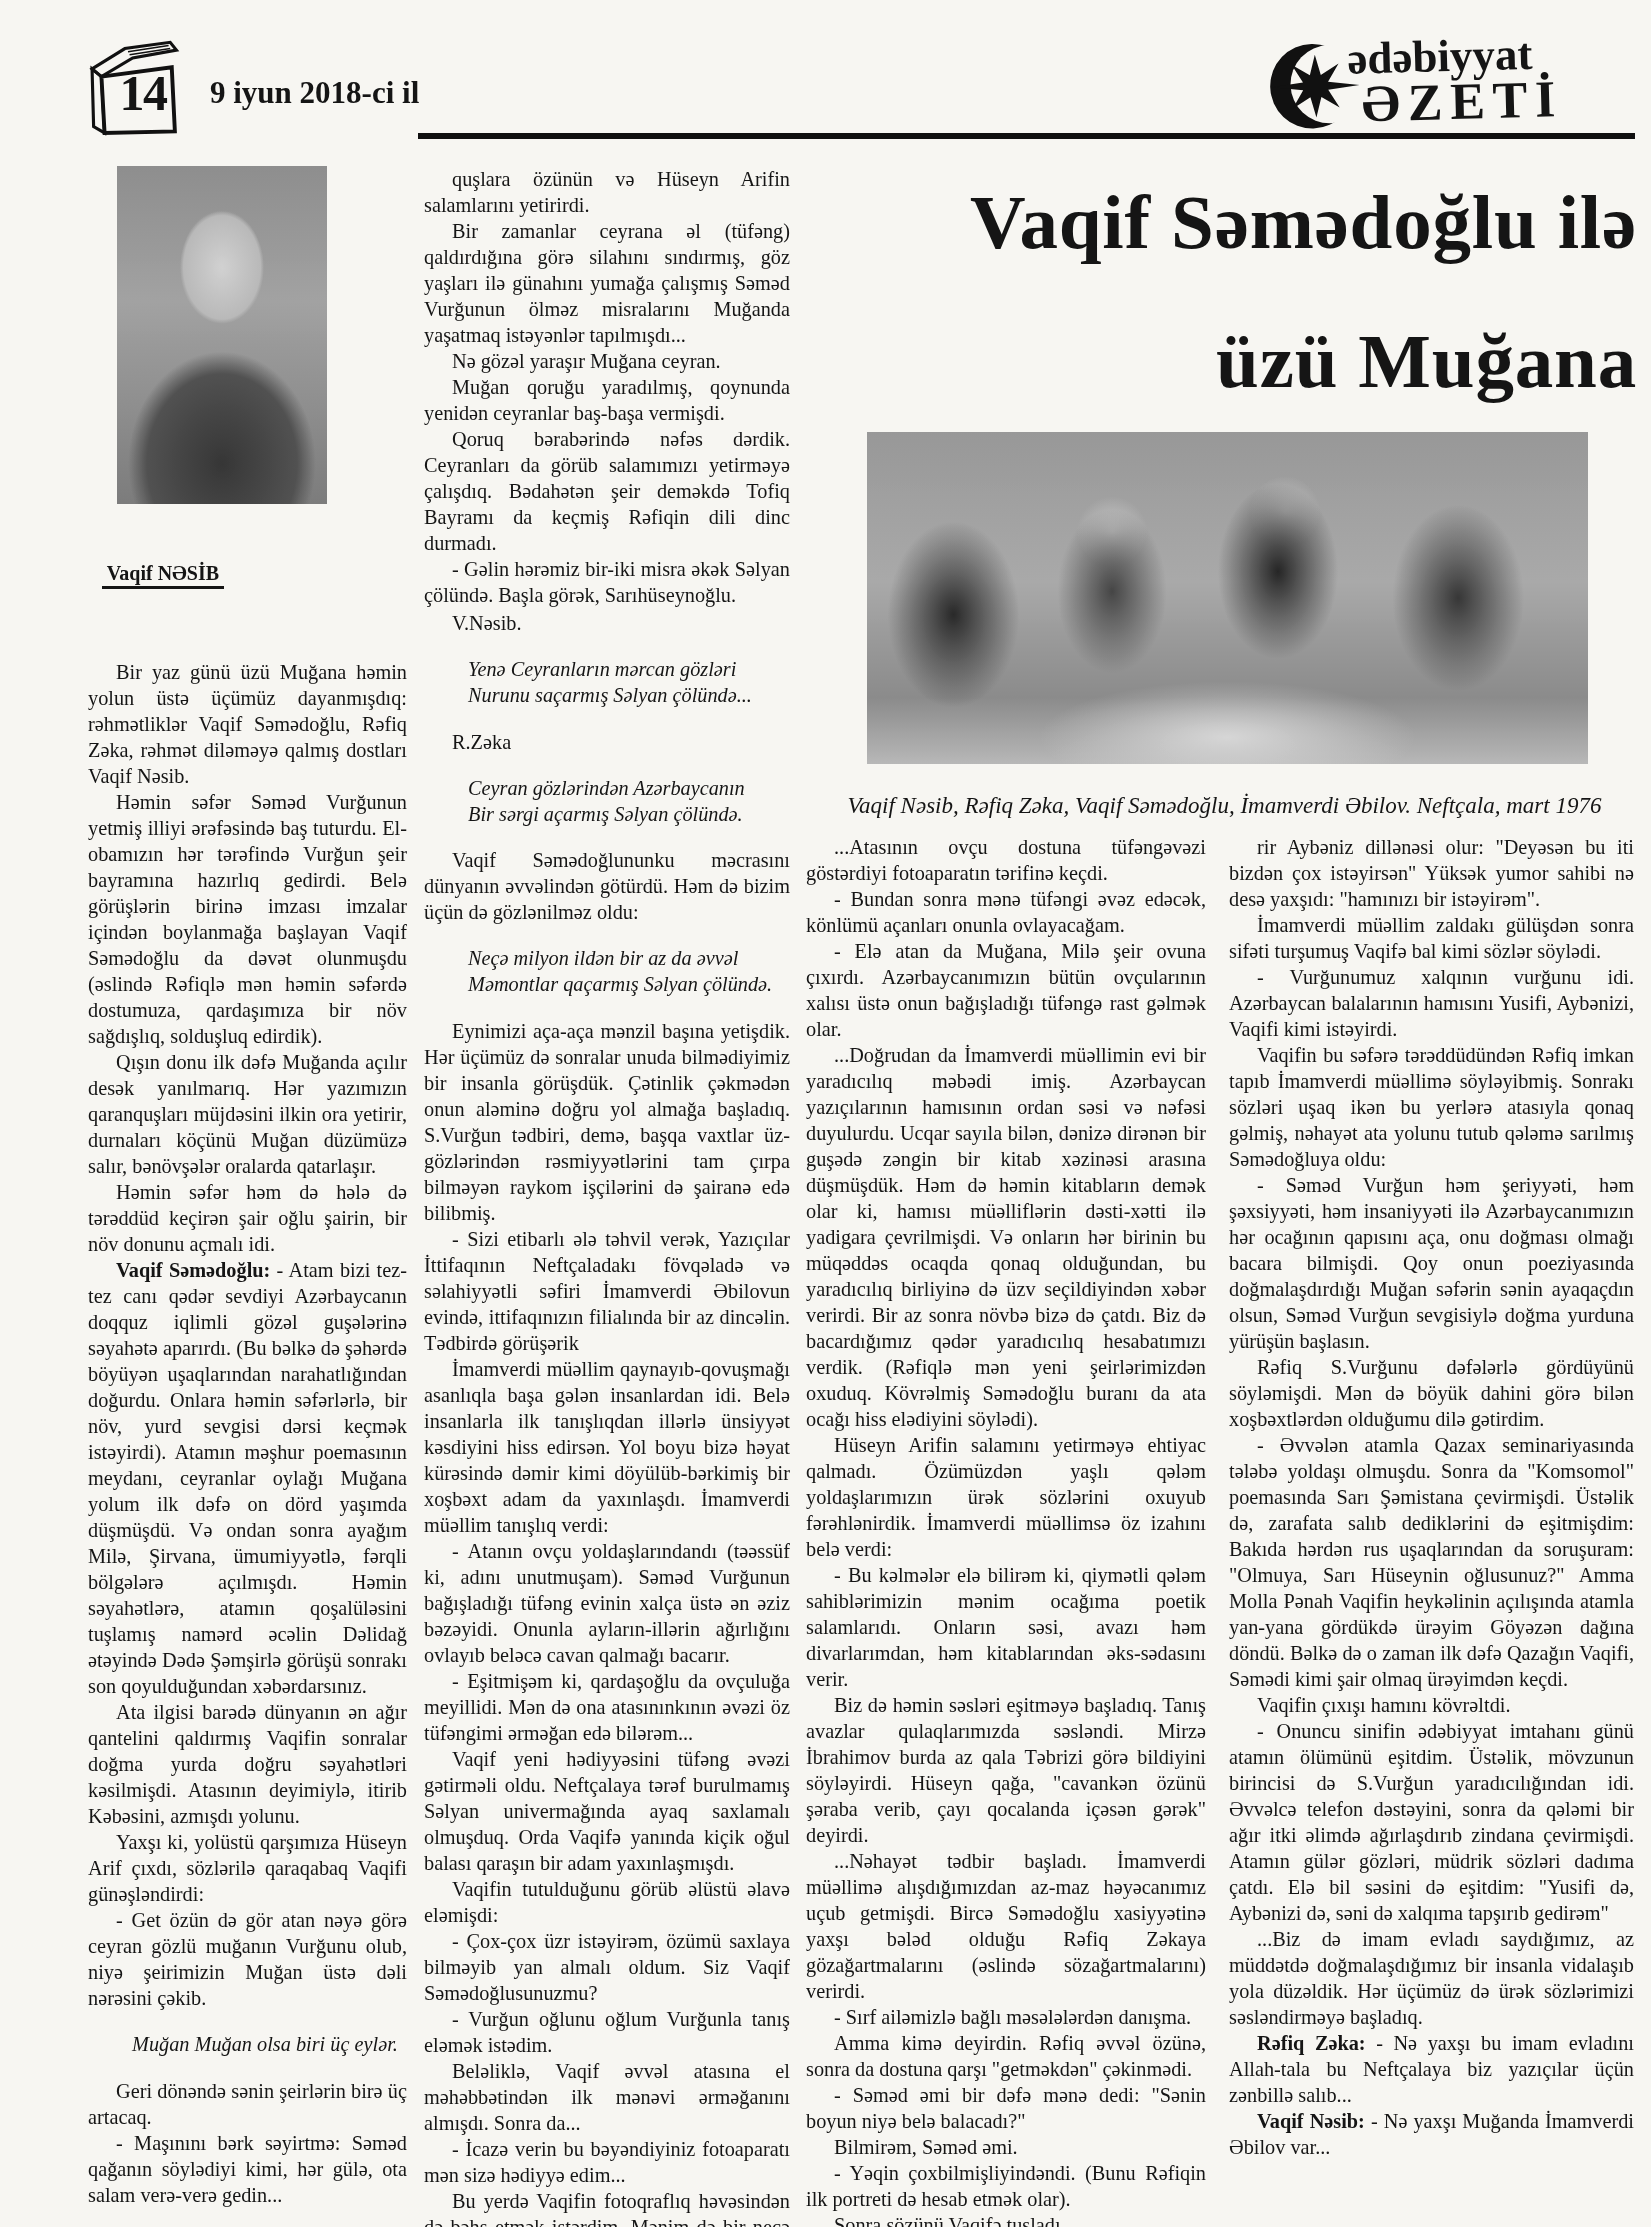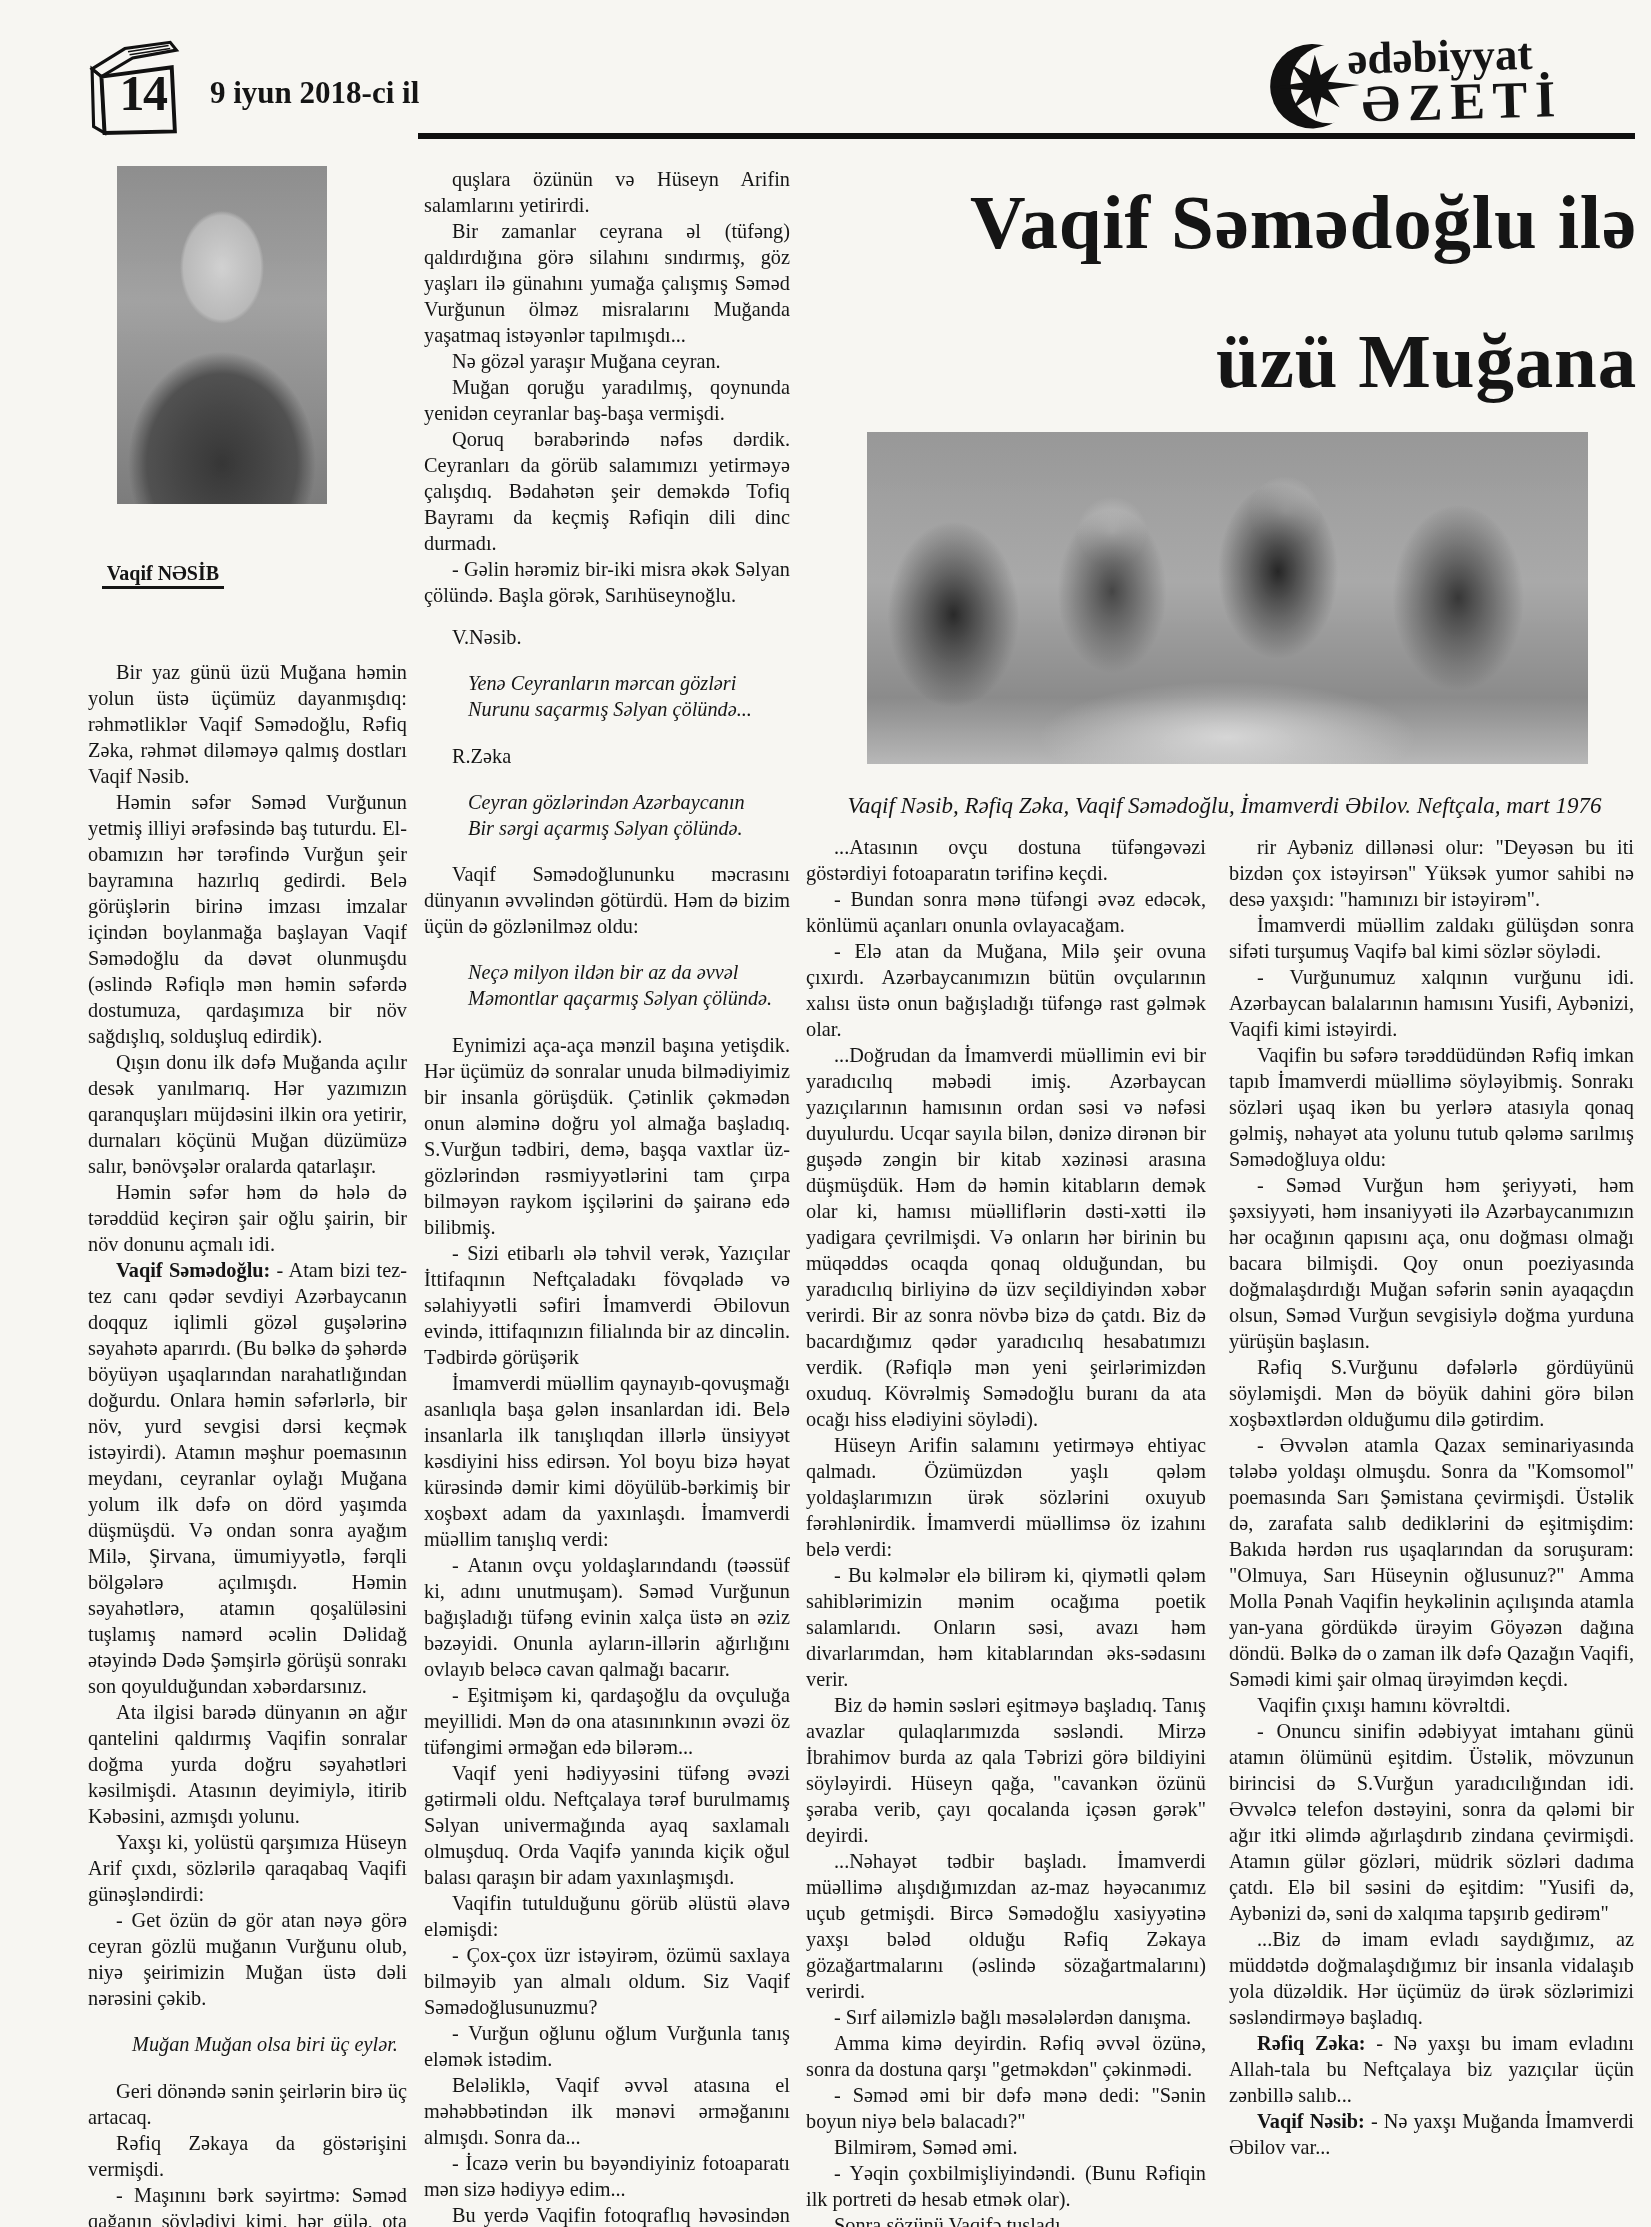--- a/index.html
+++ b/index.html
@@ -52,21 +52,21 @@
     font-size:23px;font-style:italic;margin-top:16px;}
   
   .col{text-align:justify;font-size:20.3px;line-height:26px;}
   .col1{left:88px;top:659px;width:319px;}
   .col2{left:424px;top:166px;width:366px;}
   .col3{left:806px;top:834px;width:400px;}
   .col4{left:1229px;top:834px;width:405px;}
   .para{margin:0;}
   .para.body{text-indent:28px;}
   .para.verse{font-style:italic;margin:20.3px 0 20.3px 44px;white-space:pre-line;text-align:left;}
-  .para.sig{text-indent:28px;margin:16px 0;}
+  .para.sig{text-indent:28px;margin:2px 0;}
   b.lead{font-weight:bold;}
 </style>
 </head>
 <body>
 
 <div class="abs book-icon">
   <svg width="125" height="98" viewBox="0 0 160 125">
     <path d="M18 38 L60 12 L118 4 L126 14 L70 24 L30 48 Z" fill="none" stroke="#111" stroke-width="4"></path>
     <path d="M18 38 L30 48 L34 120 L20 112 Z" fill="none" stroke="#111" stroke-width="4"></path>
     <path d="M30 48 L120 36 L124 118 L34 120 Z" fill="#f7f6f2" stroke="#111" stroke-width="5"></path>
@@ -107,21 +107,20 @@
     <p class="para body">Bir yaz günü üzü Muğana həmin yolun üstə üçümüz dayanmışdıq: rəhmətliklər Vaqif Səmədoğlu, Rəfiq Zəka, rəhmət diləməyə qalmış dostları Vaqif Nəsib.</p>
     <p class="para body">Həmin səfər Səməd Vurğunun yetmiş illiyi ərəfəsində baş tuturdu. El-obamızın hər tərəfində Vurğun şeir bayramına hazırlıq gedirdi. Belə görüşlərin birinə imzası imzalar içindən boylanmağa başlayan Vaqif Səmədoğlu da dəvət olunmuşdu (əslində Rəfiqlə mən həmin səfərdə dostumuza, qardaşımıza bir növ sağdışlıq, solduşluq edirdik).</p>
     <p class="para body">Qışın donu ilk dəfə Muğanda açılır desək yanılmarıq. Hər yazımızın qaranquşları müjdəsini ilkin ora yetirir, durnaları köçünü Muğan düzümüzə salır, bənövşələr oralarda qatarlaşır.</p>
     <p class="para body">Həmin səfər həm də hələ də tərəddüd keçirən şair oğlu şairin, bir növ donunu açmalı idi.</p>
     <p class="para body"><b class="lead">Vaqif Səmədoğlu: </b>- Atam bizi tez-tez canı qədər sevdiyi Azərbaycanın doqquz iqlimli gözəl guşələrinə səyahətə aparırdı. (Bu bəlkə də şəhərdə böyüyən uşaqlarından narahatlığından doğurdu. Onlara həmin səfərlərlə, bir növ, yurd sevgisi dərsi keçmək istəyirdi). Atamın məşhur poemasının meydanı, ceyranlar oylağı Muğana yolum ilk dəfə on dörd yaşımda düşmüşdü. Və ondan sonra ayağım Milə, Şirvana, ümumiyyətlə, fərqli bölgələrə açılmışdı. Həmin səyahətlərə, atamın qoşalüləsini tuşlamış namərd əcəlin Dəlidağ ətəyində Dədə Şəmşirlə görüşü sonrakı son qoyulduğundan xəbərdarsınız.</p>
     <p class="para body">Ata ilgisi barədə dünyanın ən ağır qantelini qaldırmış Vaqifin sonralar doğma yurda doğru səyahətləri kəsilmişdi. Atasının deyimiylə, itirib Kəbəsini, azmışdı yolunu.</p>
     <p class="para body">Yaxşı ki, yolüstü qarşımıza Hüseyn Arif çıxdı, sözlərilə qaraqabaq Vaqifi günəşləndirdi:</p>
     <p class="para body">- Get özün də gör atan nəyə görə ceyran gözlü muğanın Vurğunu olub, niyə şeirimizin Muğan üstə dəli nərəsini çəkib.</p>
     <p class="para verse">Muğan Muğan olsa biri üç eylər.</p>
     <p class="para body">Geri dönəndə sənin şeirlərin birə üç artacaq.</p>
-    <p class="para body">Rəfiq Zəkaya da göstərişini vermişdi.</p>
     <p class="para body">- Maşınını bərk səyirtmə: Səməd qağanın söylədiyi kimi, hər gülə, ota salam verə-verə gedin...</p>
   </div>
 <div class="abs col col2">
     <p class="para body">quşlara özünün və Hüseyn Arifin salamlarını yetirirdi.</p>
     <p class="para body">Bir zamanlar ceyrana əl (tüfəng) qaldırdığına görə silahını sındırmış, göz yaşları ilə günahını yumağa çalışmış Səməd Vurğunun ölməz misralarını Muğanda yaşatmaq istəyənlər tapılmışdı...</p>
     <p class="para body">Nə gözəl yaraşır Muğana ceyran.</p>
     <p class="para body">Muğan qoruğu yaradılmış, qoynunda yenidən ceyranlar baş-başa vermişdi.</p>
     <p class="para body">Qoruq bərabərində nəfəs dərdik. Ceyranları da görüb salamımızı yetirməyə çalışdıq. Bədahətən şeir deməkdə Tofiq Bayramı da keçmiş Rəfiqin dili dinc durmadı.</p>
     <p class="para body">- Gəlin hərəmiz bir-iki misra əkək Səlyan çölündə. Başla görək, Sarıhüseynoğlu.</p>
     <p class="para sig">V.Nəsib.</p>

